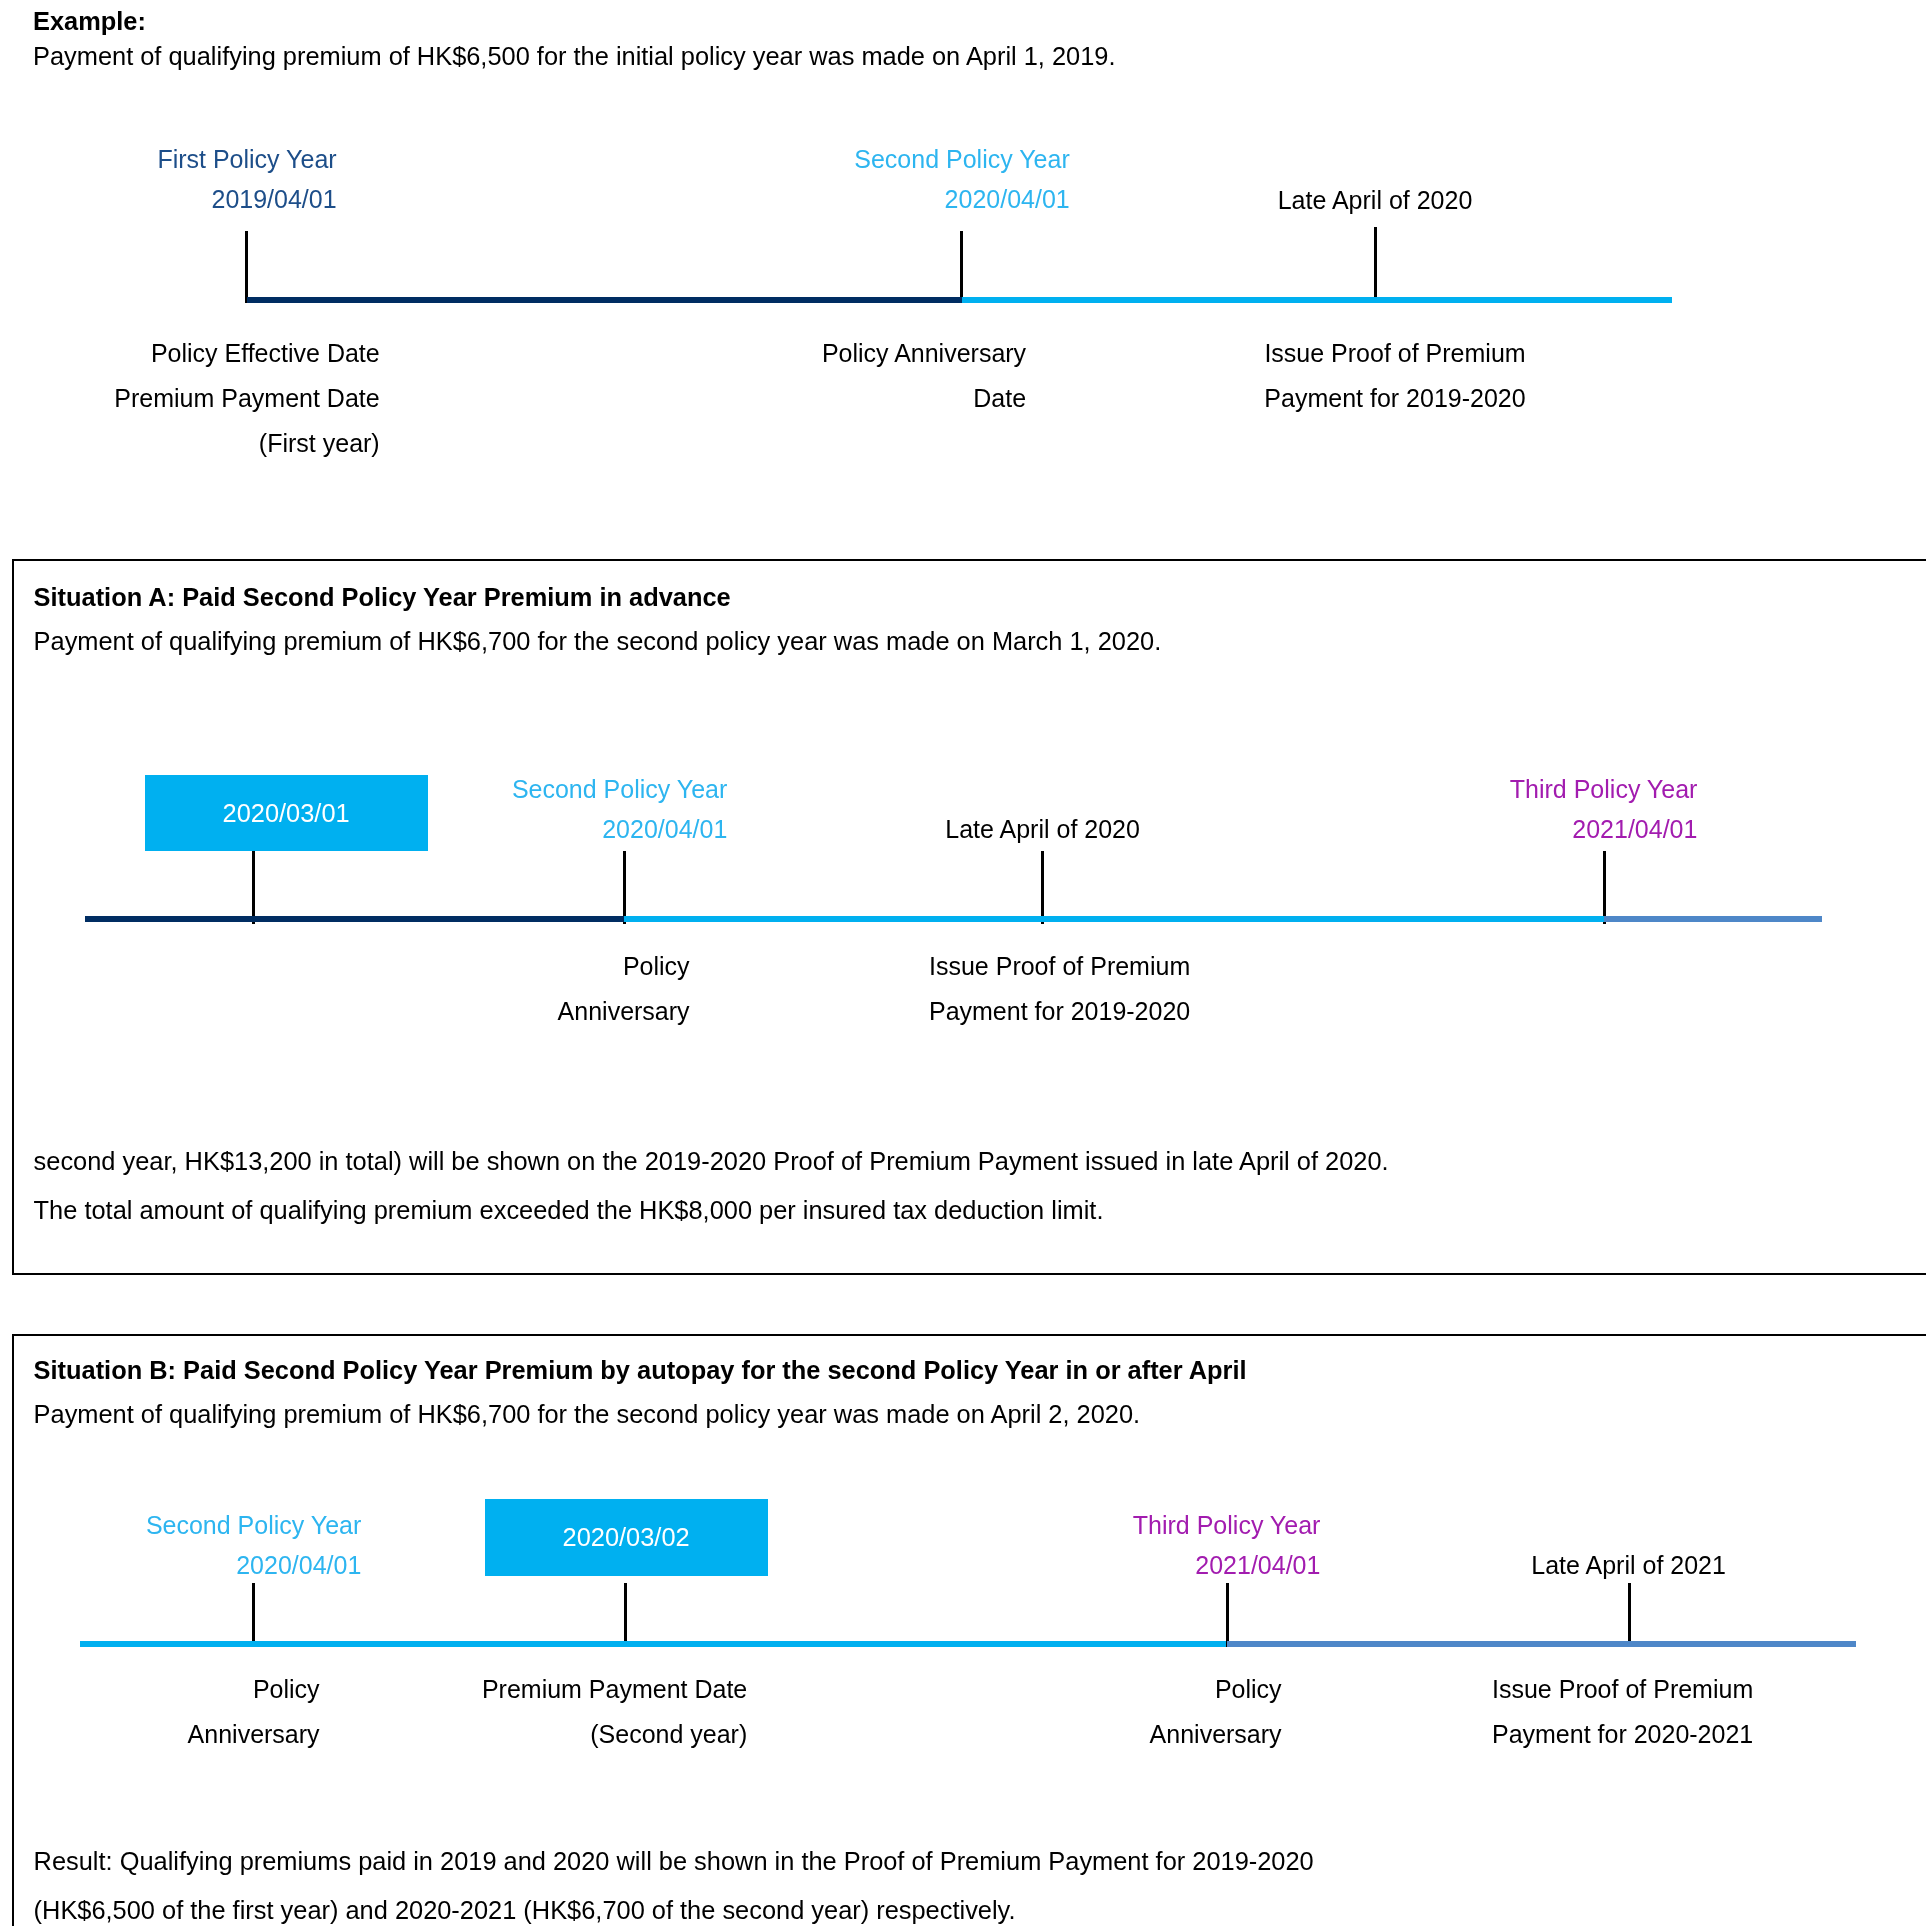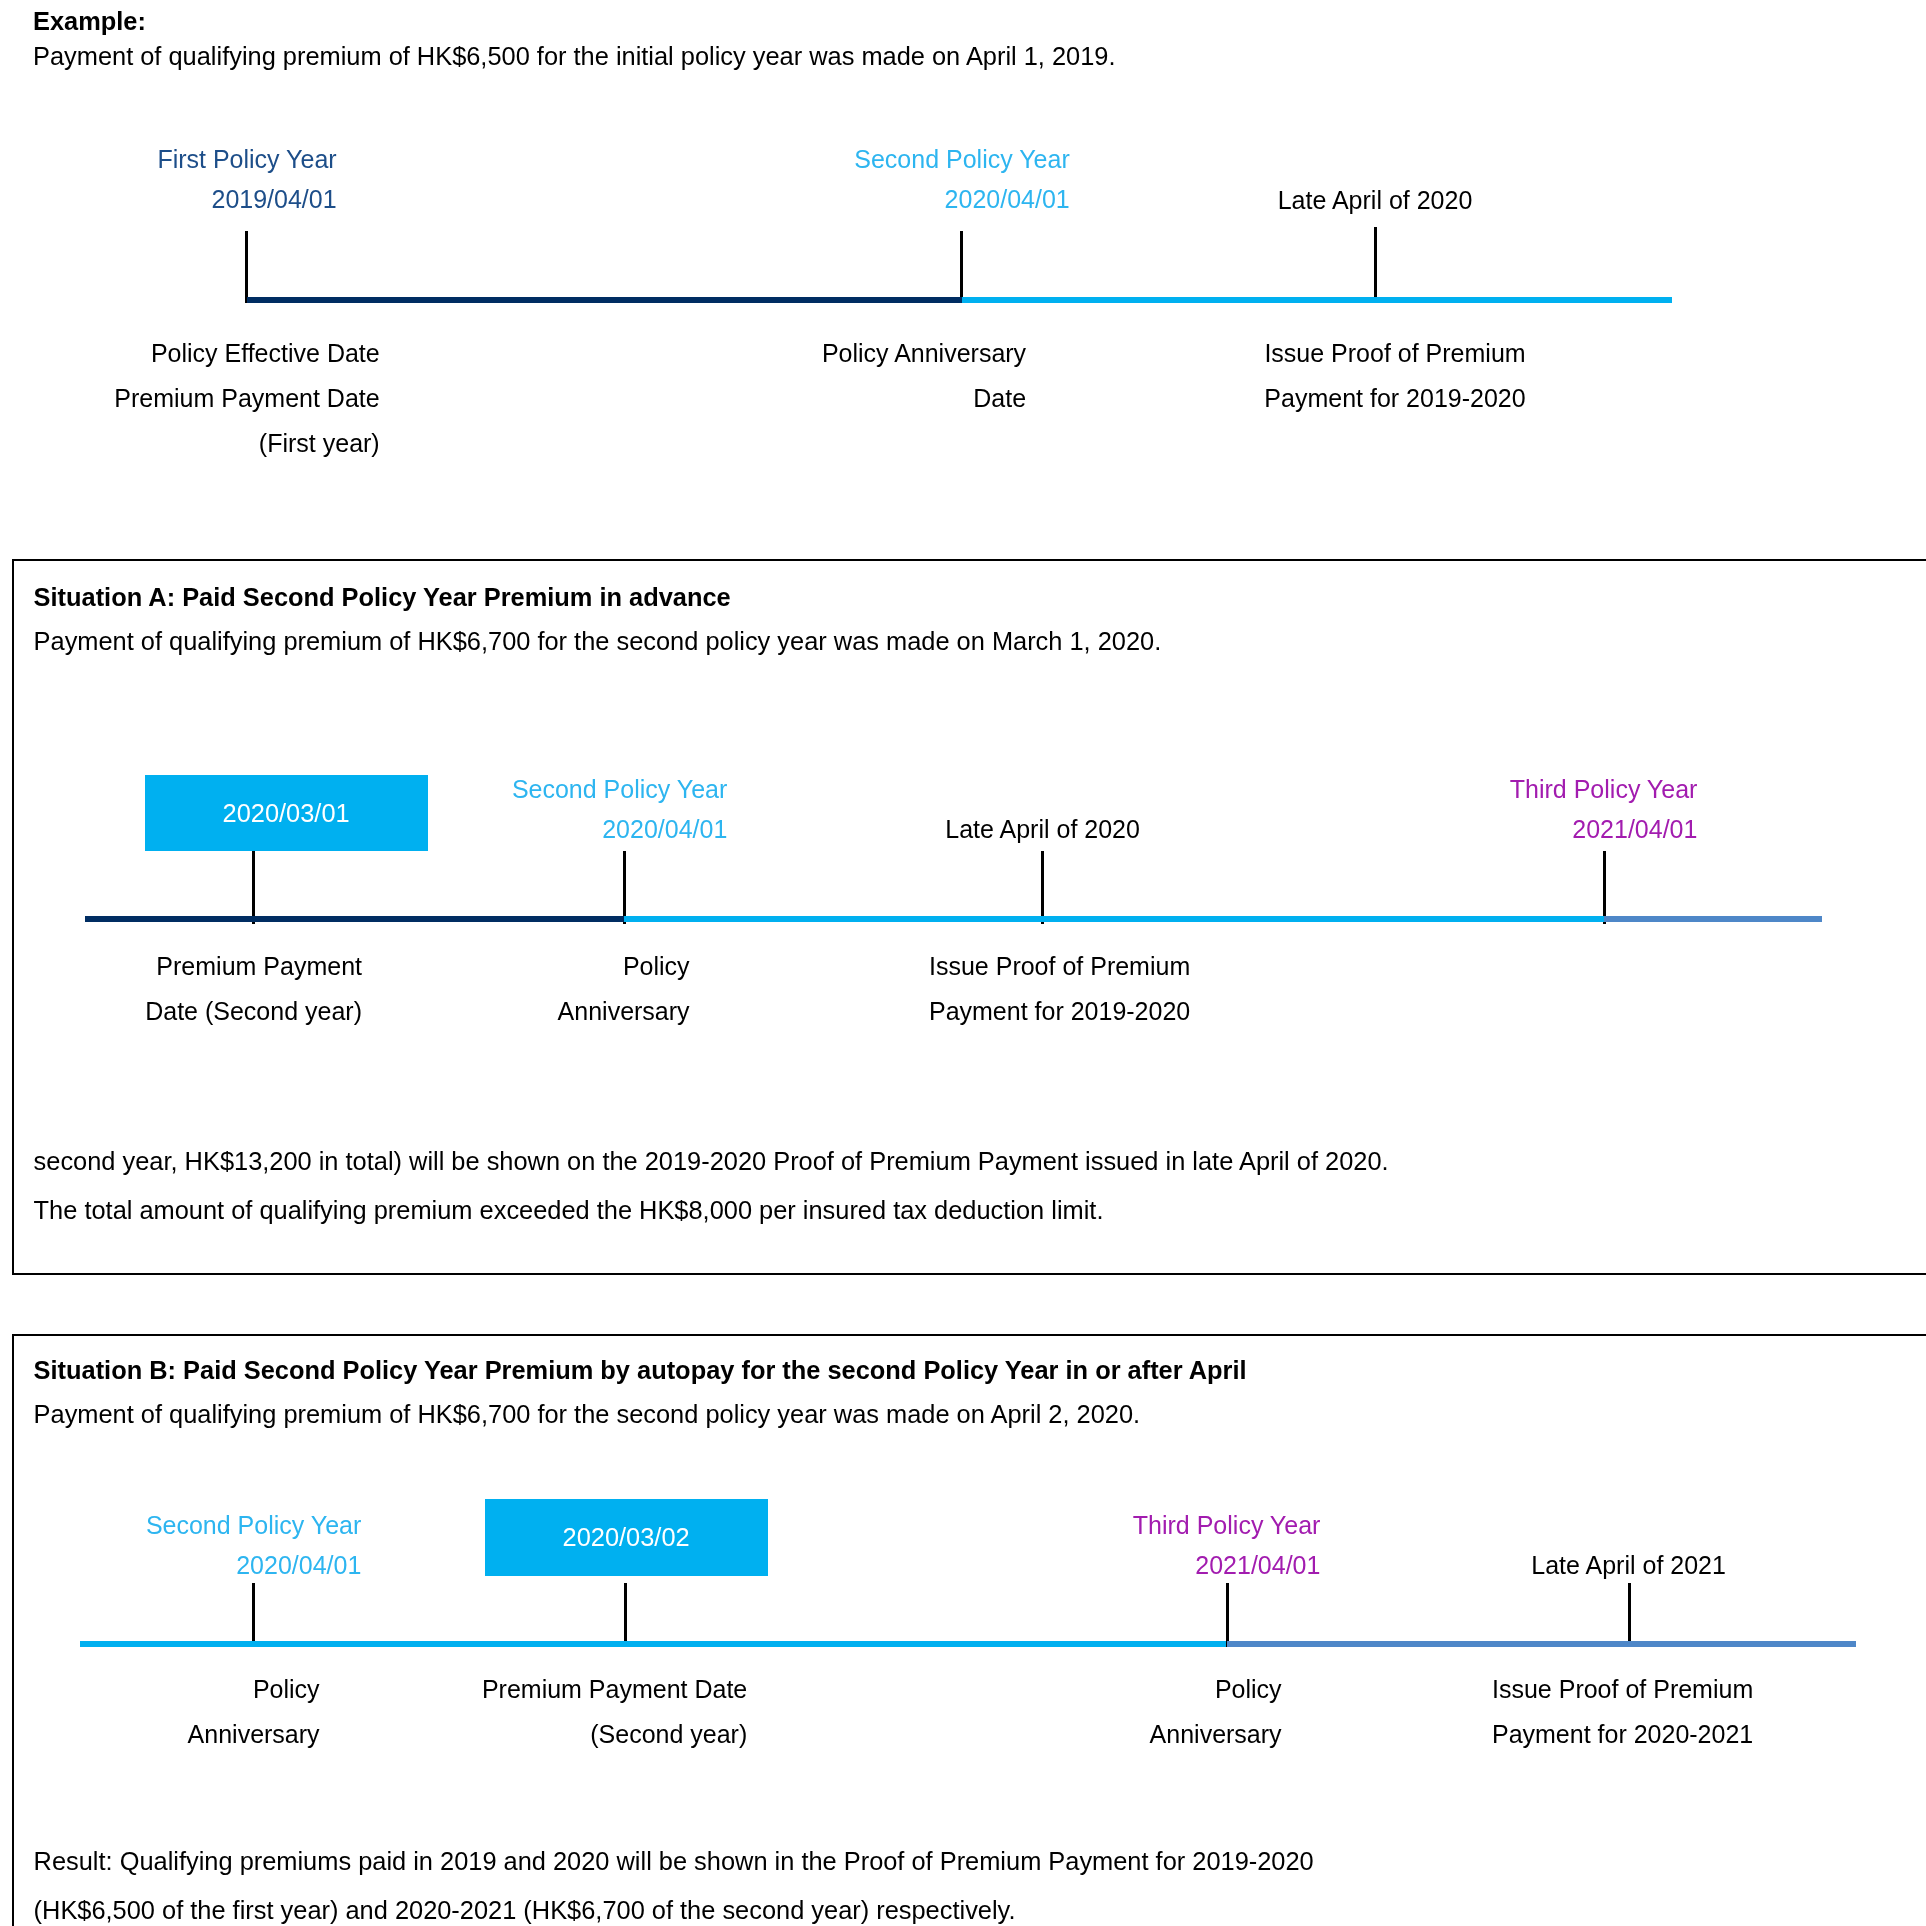--- a/index.html
+++ b/index.html
@@ -93,24 +93,20 @@
 
     <div class="tick" style="left:238px;top:290px;height:73px;"></div>
     <div class="tick" style="left:609px;top:290px;height:73px;"></div>
     <div class="tick" style="left:1027px;top:290px;height:73px;"></div>
     <div class="tick" style="left:1589px;top:290px;height:73px;"></div>
 
     <div class="seg seg-navy" style="left:71px;top:355px;width:539px;"></div>
     <div class="seg seg-cyan" style="left:610px;top:355px;width:980px;"></div>
     <div class="seg seg-slate" style="left:1590px;top:355px;width:218px;"></div>
 
-    <div class="center-label bot-label c-black" style="left:240px;top:383px;">
-      <div>Premium Payment</div>
-      <div>Date (Second year)</div>
-    </div>
     <div class="center-label bot-label c-black" style="left:610px;top:383px;">
       <div>Policy</div>
       <div>Anniversary</div>
     </div>
     <div class="center-label bot-label c-black" style="left:1046px;top:383px;">
       <div>Issue Proof of Premium</div>
       <div>Payment for 2019-2020</div>
     </div>
 
     <div class="result" style="left:20px;top:576px;">

